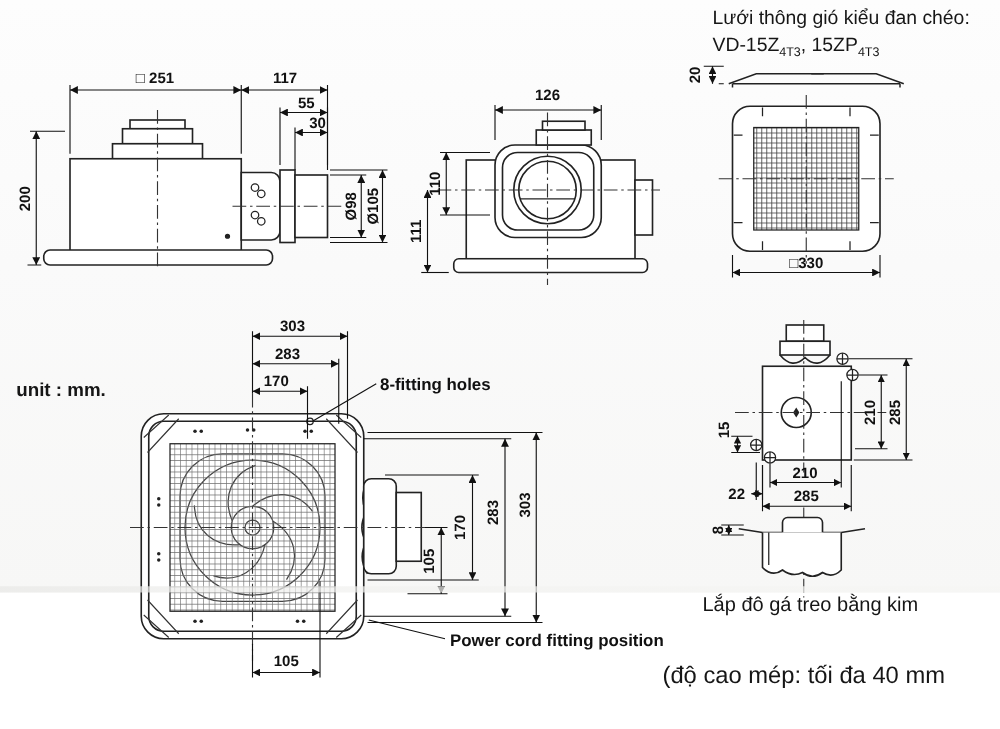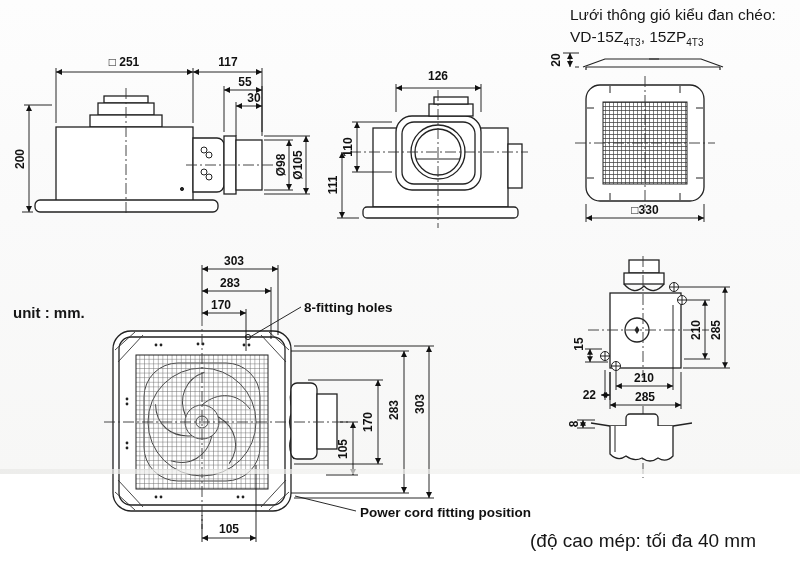--- a/index.html
+++ b/index.html
@@ -333,19 +333,20 @@
 
     <g stroke="#222" stroke-width="1.3" fill="#fff">
       <path d="M38,167 L57,170 M139,167 L120,170 M57,170 H120" fill="none"></path>
       <path d="M73,170 v-8 a4,4 0 0 1 4,-4 h24 a4,4 0 0 1 4,4 v8" fill="#fff"></path>
       <path d="M57,170 V198 q8,8 16,2 q8,6 16,2 q8,6 16,0 q8,5 15,-2 V170" fill="#fff"></path>
       <path d="M62,170 V196" stroke-width="1" fill="none"></path>
     </g>
   </svg>
 
   <div class="txt bracket-note">
+    <div>Lắp đô gá treo bằng kim</div>
   </div>
   <div class="txt ceiling-note">
     <div>(độ cao mép: tối đa 40 mm</div>
   </div>
 
   <div class="bottom-smudge"></div>
 </div>
 
 </body></html>

